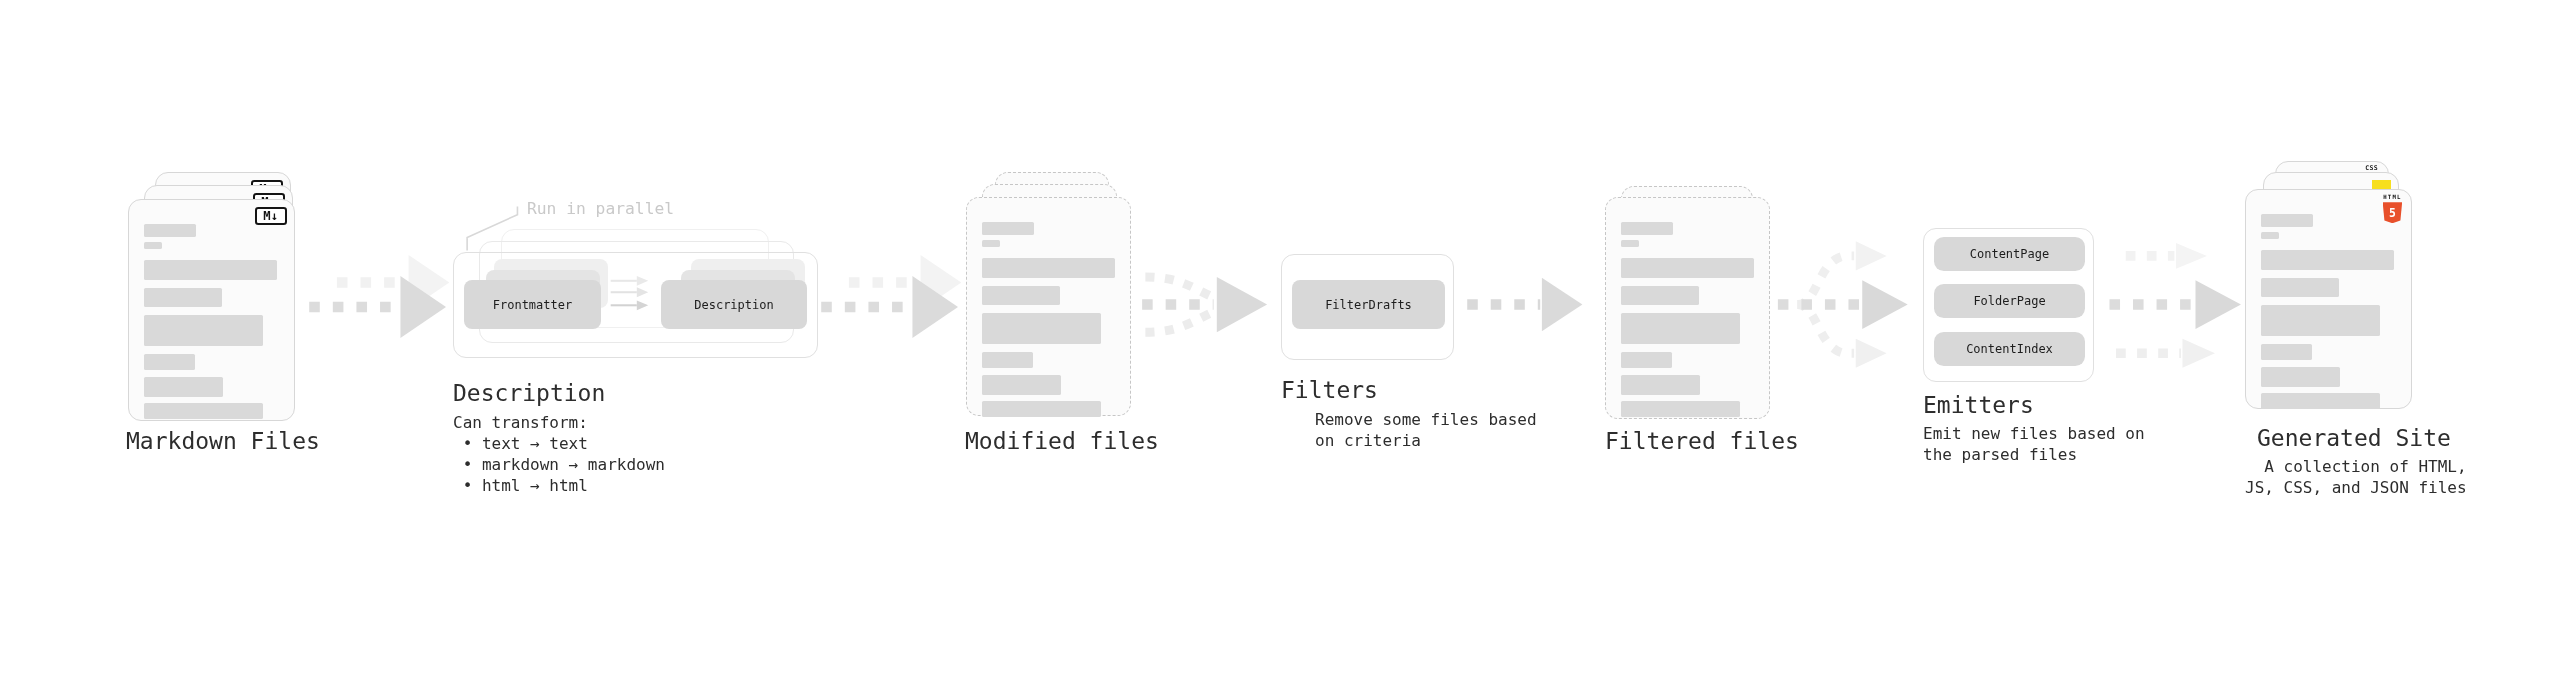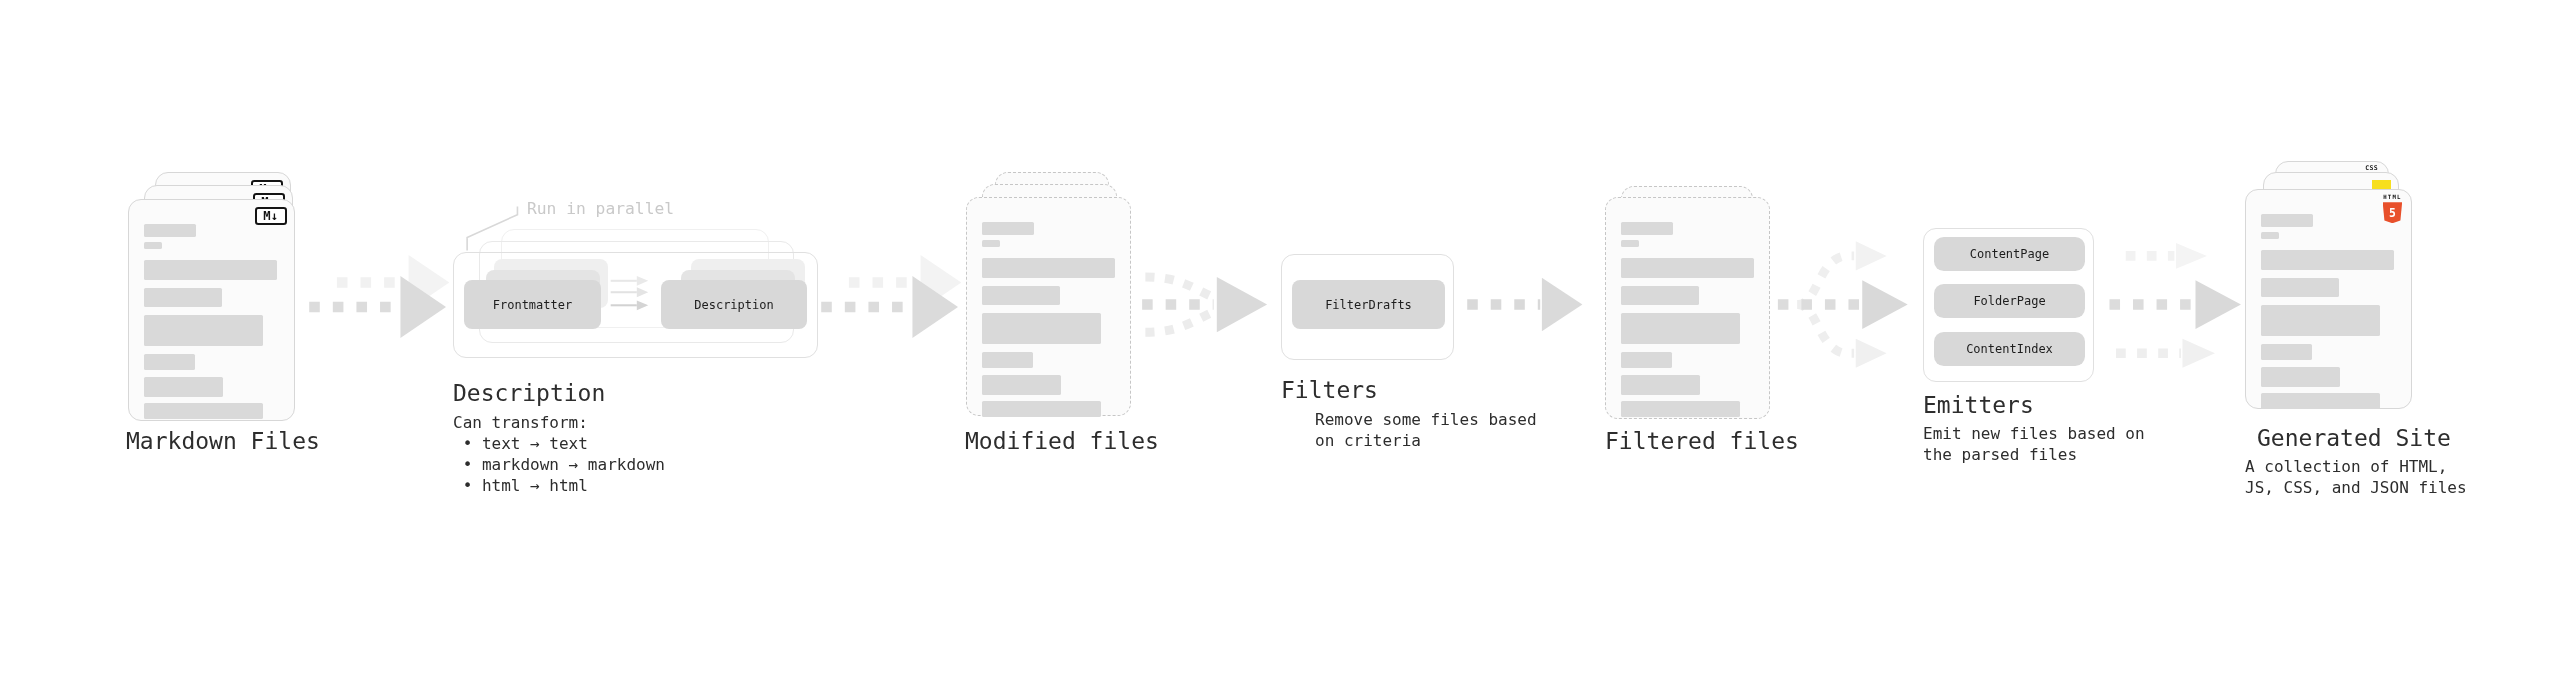--- a/index.html
+++ b/index.html
@@ -221,17 +221,17 @@
         <div class="bar" style="width: 18px; height: 6.5px; margin-top: 5.7px;"></div>
         <div class="bar" style="width: 133px; height: 19.5px; margin-top: 11.4px;"></div>
         <div class="bar" style="width: 78px; height: 19.5px; margin-top: 8.1px;"></div>
         <div class="bar" style="width: 119px; height: 31px; margin-top: 8.1px;"></div>
         <div class="bar" style="width: 51px; height: 15.4px; margin-top: 8.1px;"></div>
         <div class="bar" style="width: 79px; height: 19.5px; margin-top: 7.3px;"></div>
         <div class="bar" style="width: 119px; height: 16.3px; margin-top: 6.5px;"></div>
       </div>
   </div>
   <div class="stage-title" style="left:2245px;top:425px;margin-left:12px;">Generated Site</div>
-  <div class="stage-sub" style="left:2245px;top:456px;">A collection of HTML,
+  <div class="stage-sub" style="left:2245px;top:456px;text-align:right;">A collection of HTML,
 JS, CSS, and JSON files</div>
 
 </div>
 
 
 </body></html>

